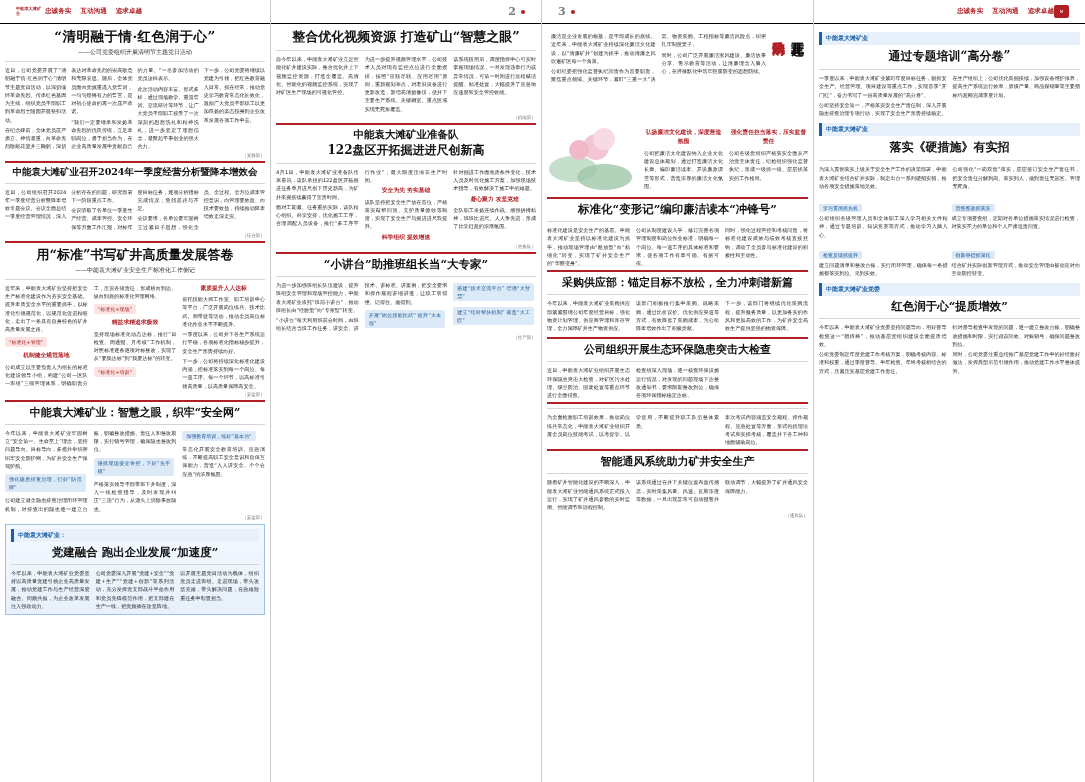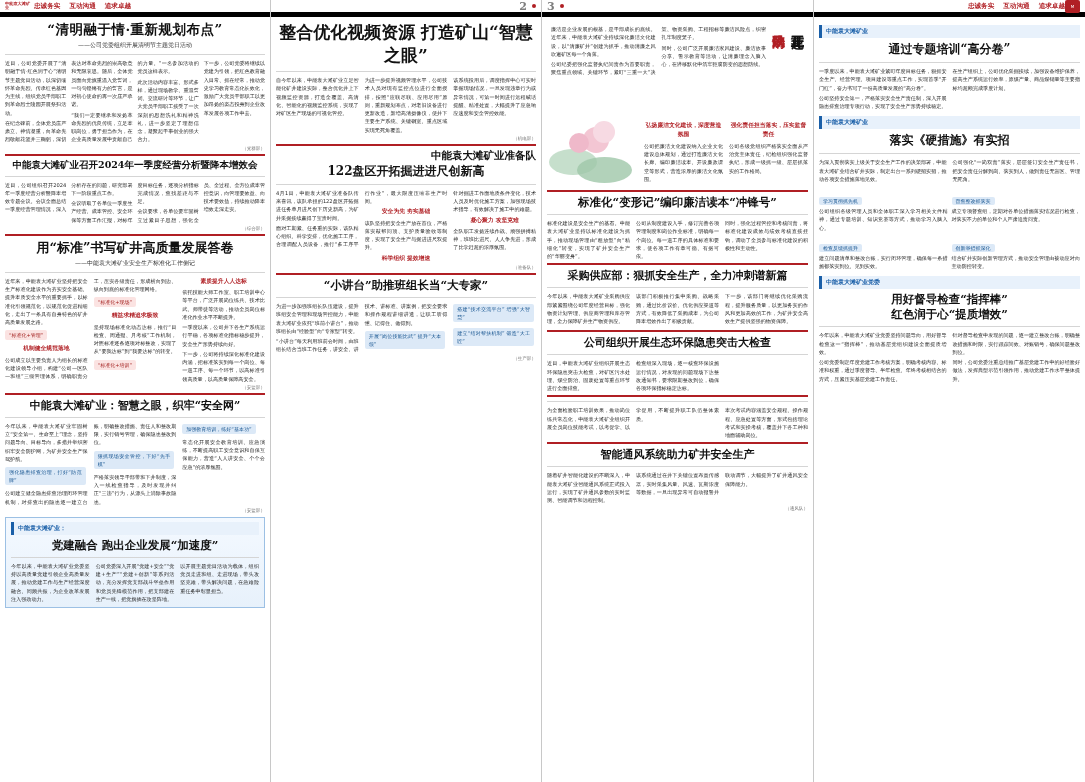--- a/index.html
+++ b/index.html
@@ -7,21 +7,21 @@
   .page{position:relative;width:1085px;height:782px;background:#fff;}
 
   
   .pagecol{position:absolute;top:0;height:782px;box-sizing:border-box;}
   #p1{left:0;width:271px;border-right:1px solid #c8c8c8;}
   #p2{left:271px;width:271px;border-right:1px solid #c8c8c8;}
   #p3{left:542px;width:272px;border-right:1px solid #c8c8c8;}
   #p4{left:814px;width:271px;}
 
   
-  .masthead{height:17px;display:flex;align-items:center;padding:0 5px;box-sizing:border-box;border-bottom:5px solid #000000;}
+  .masthead{height:24px;display:flex;align-items:center;padding:0 16px;box-sizing:border-box;border-bottom:1px solid #000000;}
   .mh-logo{font-size:4.2px;line-height:1.05;color:#b01f24;font-weight:bold;width:26px;letter-spacing:0;}
   .mh-slogans{display:flex;gap:9px;font-size:6.6px;color:#b01f24;font-weight:bold;margin-left:3px;}
   .mh-right{margin-left:auto;display:flex;align-items:center;gap:5px;}
   .mh-pg{font-size:11px;color:#7d7d7d;font-weight:bold;font-family:"DejaVu Serif","Liberation Serif",serif;}
   .mh-dot{width:4px;height:4px;border-radius:50%;background:#b01f24;display:inline-block;}
   .mh-badge{width:15px;height:13px;background:#b01f24;border-radius:2px;color:#fff;font-size:4px;display:flex;align-items:center;justify-content:center;}
   .ttl-main{font-family:"DejaVu Serif","Liberation Serif",serif;font-weight:bold;text-align:center;color:#111;}
   .sub{font-size:6px;text-align:center;color:#333;margin:2px 0 3px;}
   .rule{height:1px;background:#d5d5d5;margin:4px 0;}
   .rule-b{height:2px;background:#b01f24;margin:3px 0;}
@@ -58,21 +58,21 @@
     <div class="masthead">
       <div class="mh-logo">中能袁大滩矿业</div>
       <div class="mh-slogans">
         <span>忠诚务实</span>
         <span>互动沟通</span>
         <span>追求卓越</span>
       </div>
     </div>
 
     <div class="pad" style="padding-top:4px;">
-      <div class="ttl-main" style="font-size:13.5px;letter-spacing:.5px;">“清明融于情·重新规划布点”</div>
+      <div class="ttl-main" style="font-size:13.5px;letter-spacing:.5px;">“清明融于情·红色润于心”</div>
       <div class="sub">——公司党委组织开展清明节主题党日活动</div>
       <div class="rule"></div>
       <div class="body fourcol">
         <p>近日，公司党委开展了“清明融于情·红色润于心”清明节主题党日活动，以深切缅怀革命先烈、传承红色基因为主线，组织党员干部职工到革命烈士陵园开展祭扫活动。</p>
         <p>在纪念碑前，全体党员庄严肃立、神情凝重，向革命先烈敬献花篮并三鞠躬，深切表达对革命先烈的崇高敬意和无限哀思。随后，全体党员面向党旗重温入党誓词，一句句铿锵有力的誓言，是对初心使命的再一次庄严承诺。</p>
         <p>“我们一定要继承和发扬革命先烈的优良传统，立足本职岗位，勇于担当作为，在企业高质量发展中贡献自己的力量。”一名参加活动的党员这样表示。</p>
         <p>此次活动内容丰富、形式多样，通过现场教学、重温誓词、交流研讨等环节，让广大党员干部职工接受了一次深刻的思想洗礼和精神洗礼，进一步坚定了理想信念，凝聚起干事创业的强大合力。</p>
         <p>下一步，公司党委将继续以党建为引领，把红色教育融入日常、抓在经常，推动党史学习教育常态化长效化，激励广大党员干部职工以更加昂扬的姿态投身到企业改革发展各项工作中去。</p>
       </div>
       <div class="byline">（党群部）</div>
@@ -136,31 +136,31 @@
 
   <div class="pagecol" id="p2">
     <div class="masthead" style="justify-content:flex-end;">
       <div class="mh-right">
         <span class="mh-pg">2</span>
         <span class="mh-dot"></span>
       </div>
     </div>
 
     <div class="pad" style="padding-top:4px;">
-      <div class="ttl-main" style="font-size:17px;">整合优化视频资源 打造矿山“智慧之眼”</div>
+      <div class="ttl-main" style="font-size:13px;">整合优化视频资源 打造矿山“智慧之眼”</div>
       <div class="rule"></div>
       <div class="body threecol">
         <p>自今年以来，中能袁大滩矿业立足智能化矿井建设实际，整合优化井上下视频监控资源，打造全覆盖、高清化、智能化的视频监控系统，实现了对矿区生产现场的可视化管控。</p>
         <p>为进一步提升视频管理水平，公司技术人员对现有监控点位进行全面摸排，按照“应联尽联、应用尽用”原则，重新规划布点，对老旧设备进行更新改造，新增高清摄像仪，使井下主要生产系统、关键硐室、重点区域实现无死角覆盖。</p>
         <p>该系统投用后，调度指挥中心可实时掌握现场情况，一旦发现违章行为或异常情况，可第一时间进行远程喊话提醒、精准处置，大幅提升了应急响应速度和安全管控效能。</p>
       </div>
       <div class="byline">（机电部）</div>
 
       <div class="rule-b"></div>
-      <div class="ttl-main" style="font-size:10.5px;margin-top:3px;text-align:right;">中能袁大滩矿业准备队</div>
+      <div class="ttl-main" style="font-size:10.5px;margin-top:3px;">中能袁大滩矿业准备队</div>
       <div class="ttl-main" style="font-size:12px;">122盘区开拓掘进进尺创新高</div>
       <div class="rule"></div>
       <div class="body threecol">
         <p>4月1日，中能袁大滩矿业准备队传来喜讯，该队承担的122盘区开拓掘进任务单月进尺创下历史新高，为矿井采掘接续赢得了宝贵时间。</p>
         <p>面对工期紧、任务重的实际，该队精心组织、科学安排，优化施工工序，合理调配人员设备，推行“多工序平行作业”，最大限度压缩非生产时间。</p>
         <p class="subhd red">安全为先 夯实基础</p>
         <p>该队坚持把安全生产放在首位，严格落实敲帮问顶、支护质量验收等制度，实现了安全生产与掘进进尺双提升。</p>
         <p class="subhd red">科学组织 提效增速</p>
         <p>针对掘进工作面地质条件变化，技术人员及时优化施工方案，加强现场技术指导，有效解决了施工中的难题。</p>
         <p class="subhd red">凝心聚力 攻坚克难</p>
@@ -220,21 +220,21 @@
       <div class="rule-b"></div>
       <div class="ttl-main" style="font-size:11.5px;margin-top:3px;">标准化“变形记”编印廉洁读本“冲锋号”</div>
       <div class="rule"></div>
       <div class="body threecol">
         <p>标准化建设是安全生产的基石。中能袁大滩矿业坚持以标准化建设为抓手，推动现场管理由“粗放型”向“精细化”转变，实现了矿井安全生产的“华丽变身”。</p>
         <p>公司从制度建设入手，修订完善各项管理制度和岗位作业标准，明确每一个岗位、每一道工序的具体标准和要求，使各项工作有章可循、有据可依。</p>
         <p>同时，强化过程管控和考核问责，将标准化建设成效与绩效考核直接挂钩，调动了全员参与标准化建设的积极性和主动性。</p>
       </div>
 
       <div class="rule-b"></div>
-      <div class="ttl-main" style="font-size:11px;margin-top:3px;">采购供应部：狠抓安全生产，全力冲刺谱新篇</div>
+      <div class="ttl-main" style="font-size:11px;margin-top:3px;">采购供应部：锚定目标不放松，全力冲刺谱新篇</div>
       <div class="rule"></div>
       <div class="body threecol">
         <p>今年以来，中能袁大滩矿业采购供应部紧紧围绕公司年度经营目标，强化物资计划管理、供应商管理和库存管理，全力保障矿井生产物资供应。</p>
         <p>该部门积极推行集中采购、战略采购，通过比价议价、优化供应渠道等方式，有效降低了采购成本，为公司降本增效作出了积极贡献。</p>
         <p>下一步，该部门将继续优化采购流程，提升服务质量，以更加务实的作风和更加高效的工作，为矿井安全高效生产提供坚强的物资保障。</p>
       </div>
 
       <div class="rule-b"></div>
       <div class="ttl-main" style="font-size:11px;margin-top:3px;">公司组织开展生态环保隐患突击大检查</div>
       <div class="rule"></div>
@@ -304,21 +304,20 @@
           <div class="tag">检查反馈抓提升</div>
           <div class="body">建立问题清单和整改台账，实行闭环管理，确保每一条措施都落实到位、见到实效。</div>
         </div>
         <div style="flex:1;">
           <div class="tag">创新举措抓深化</div>
           <div class="body">结合矿井实际创新管理方式，推动安全管理由被动应对向主动防控转变。</div>
         </div>
       </div>
 
       <div class="sec-hd" style="margin-top:6px;">中能袁大滩矿业党委</div>
-      <div class="ttl-main" style="font-size:11.5px;">用好督导检查“指挥棒”</div>
       <div class="ttl-main" style="font-size:11.5px;">红色润于心“提质增效”</div>
       <div class="rule"></div>
       <div class="body twocol">
         <p>今年以来，中能袁大滩矿业党委坚持问题导向，用好督导检查这一“指挥棒”，推动基层党组织建设全面提质增效。</p>
         <p>公司党委制定年度党建工作考核方案，明确考核内容、标准和权重，通过季度督导、半年检查、年终考核相结合的方式，压紧压实基层党建工作责任。</p>
         <p>针对督导检查中发现的问题，逐一建立整改台账，明确整改措施和时限，实行跟踪问效、对账销号，确保问题整改到位。</p>
         <p>同时，公司党委注重总结推广基层党建工作中的好经验好做法，发挥典型示范引领作用，推动党建工作水平整体提升。</p>
       </div>
     </div>
   </div>

